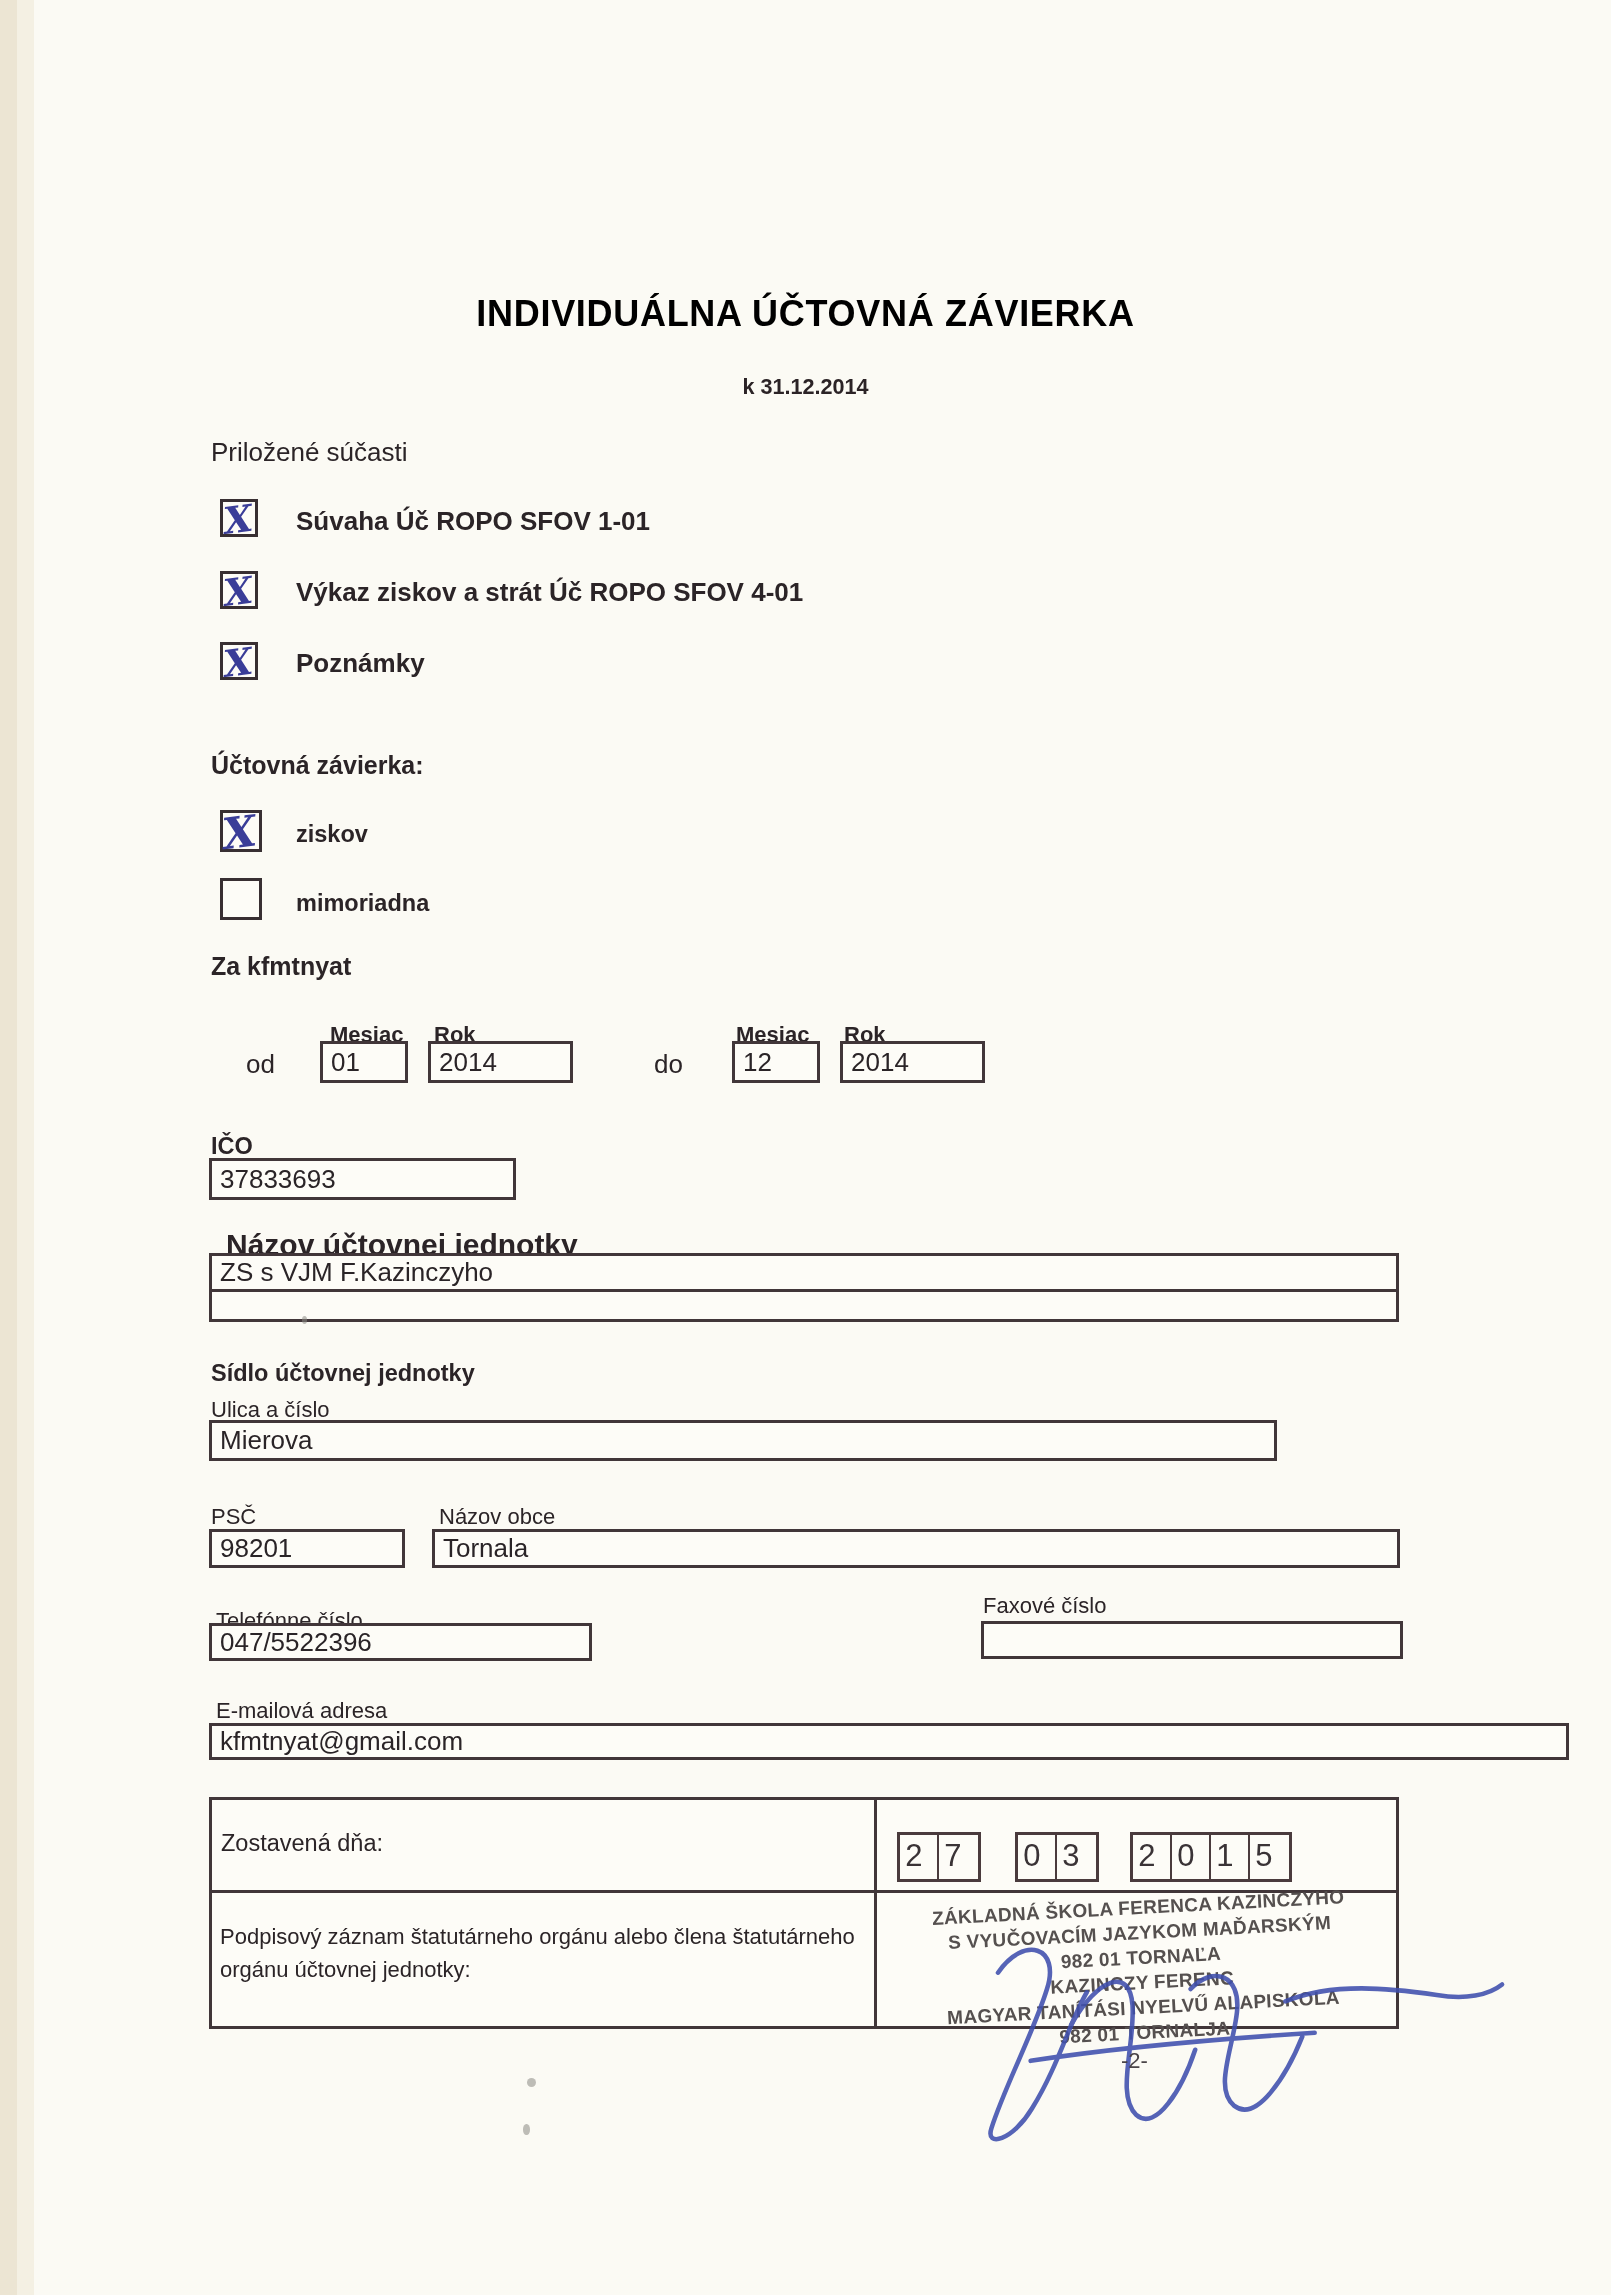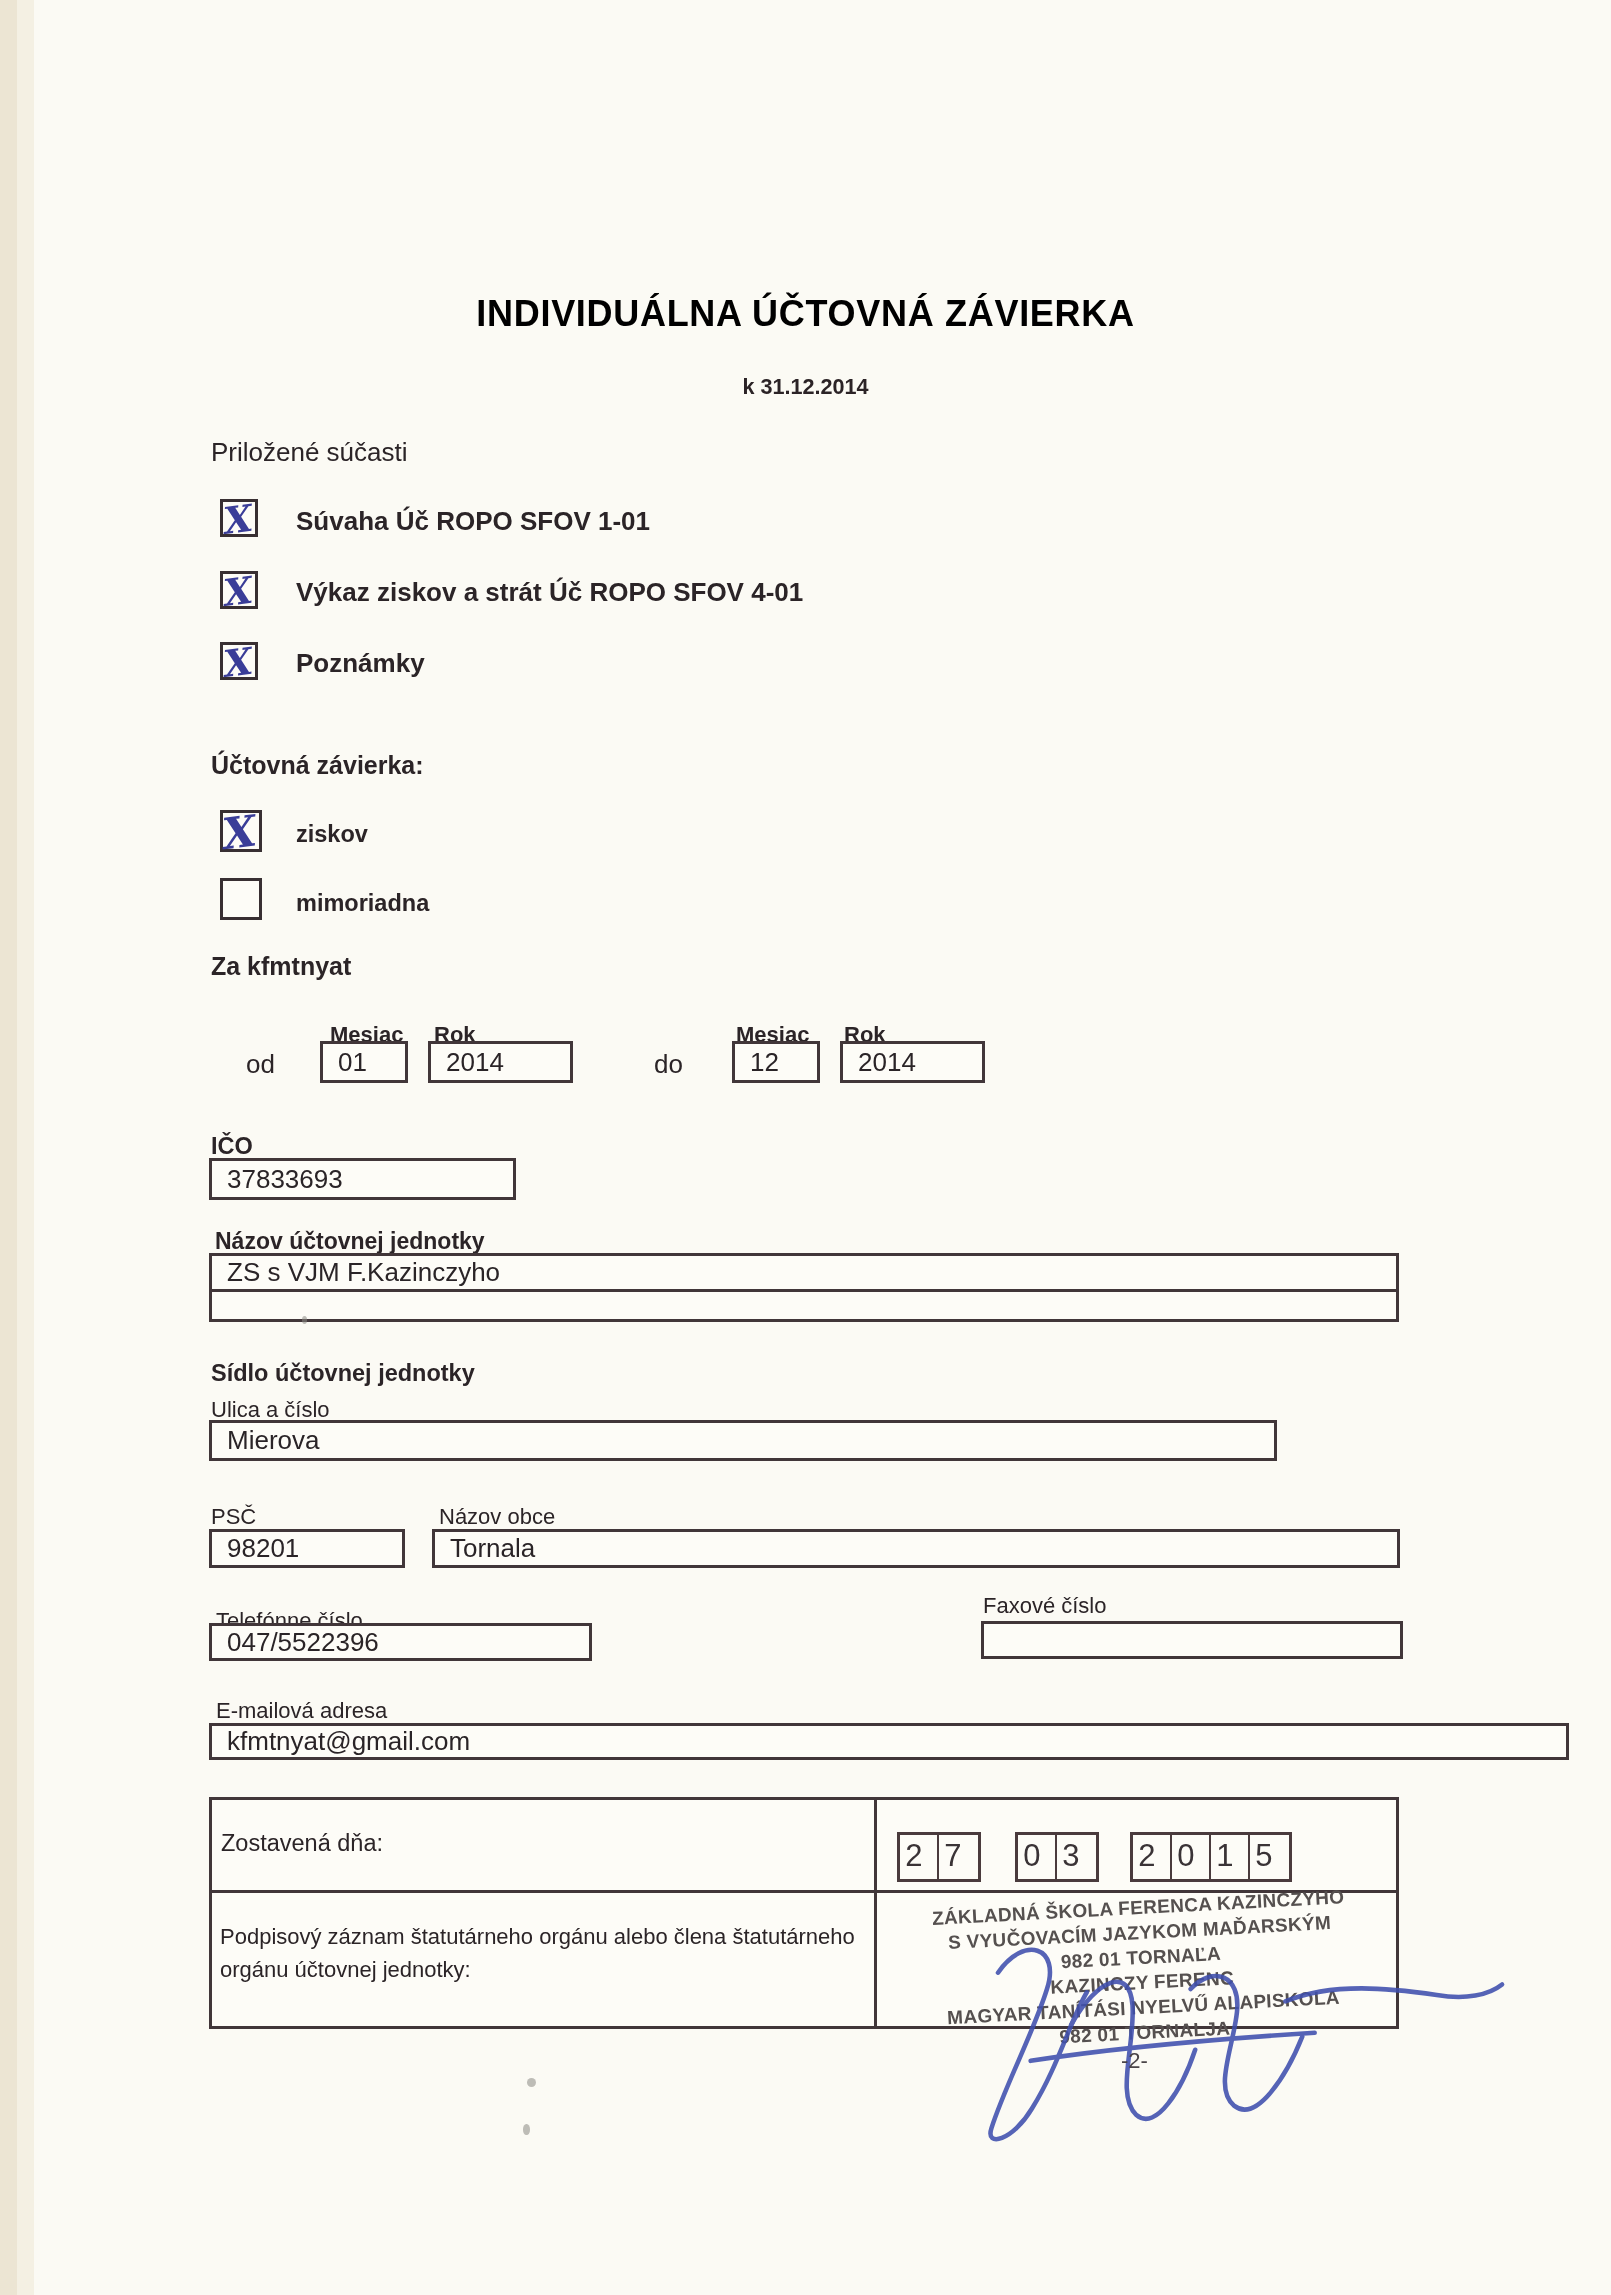--- a/index.html
+++ b/index.html
@@ -10,21 +10,21 @@
   }
   .edge{position:absolute;left:0;top:0;width:17px;height:100%;background:#ece5d3;}
   .edge2{position:absolute;left:17px;top:0;width:17px;height:100%;background:#f4f0e3;}
   .abs{position:absolute;}
   .title{width:100%;text-align:center;font-weight:bold;letter-spacing:0.7px;font-size:36px;color:#000000;}
   .subtitle{width:100%;text-align:center;font-weight:bold;font-size:21.6px;color:#2b2326;}
   .lbl{font-size:22px;}
   .lbl-lg{font-size:26px;}
   .b{font-weight:bold;}
   .box{position:absolute;border:3.3px solid #413639;background:#fdfcf7;box-sizing:border-box;}
-  .val{display:flex;align-items:center;padding-left:15px;font-size:26px;color:#2a2427;}
+  .val{display:flex;align-items:center;padding-left:8px;font-size:26px;color:#2a2427;}
   .cb{position:absolute;border:3.9px solid #382f32;background:#fdfcf7;display:flex;align-items:center;justify-content:center;box-sizing:border-box;}
   .cb .x{
     font-family:"DejaVu Serif", serif;font-style:italic;font-weight:bold;
     color:#3a3d98;transform:rotate(-7deg) translate(-1.3px,1.3px);line-height:1;
   }
   .cb-sm{width:38px;height:38px;}
   .cb-sm .x{font-size:37px;}
   .cb-md{width:42px;height:42px;}
   .cb-md .x{font-size:43px;}
   .bigtable{position:absolute;left:209px;top:1797px;width:1190px;height:232px;border:3.3px solid #413639;box-sizing:border-box;background:#fdfcf7;}
@@ -89,21 +89,21 @@
 
   <div class="abs lbl b" style="left:736px;top:1022px;">Mesiac</div>
   <div class="abs lbl b" style="left:844px;top:1022px;">Rok</div>
   <div class="abs" style="left:654px;top:1049px;font-size:26px;">do</div>
   <div class="box val" style="left:732px;top:1041px;width:88px;height:42px;">12</div>
   <div class="box val" style="left:840px;top:1041px;width:145px;height:42px;">2014</div>
 
   <div class="abs lbl b" style="left:211px;top:1133px;font-size:23.5px;">IČO</div>
   <div class="box val" style="left:209px;top:1158px;width:307px;height:42px;">37833693</div>
 
-  <div class="abs lbl b" style="left:215px;top:1228px;font-size:23px;">Názov účtovnej jednotky</div>
+  <div class="abs lbl b" style="left:226px;top:1228px;font-size:30px;">Názov účtovnej jednotky</div>
   <div class="box" style="left:209px;top:1253px;width:1190px;height:69px;">
     <div class="val" style="height:33px;border-bottom:3.3px solid #413639;">ZS s VJM F.Kazinczyho</div>
     <div class="val" style="height:30px;"></div>
   </div>
 
   <div class="abs lbl b" style="left:211px;top:1360px;font-size:23.5px;">Sídlo účtovnej jednotky</div>
 
   <div class="abs lbl" style="left:211px;top:1397px;">Ulica a číslo</div>
   <div class="box val" style="left:209px;top:1420px;width:1068px;height:41px;">Mierova</div>
 

